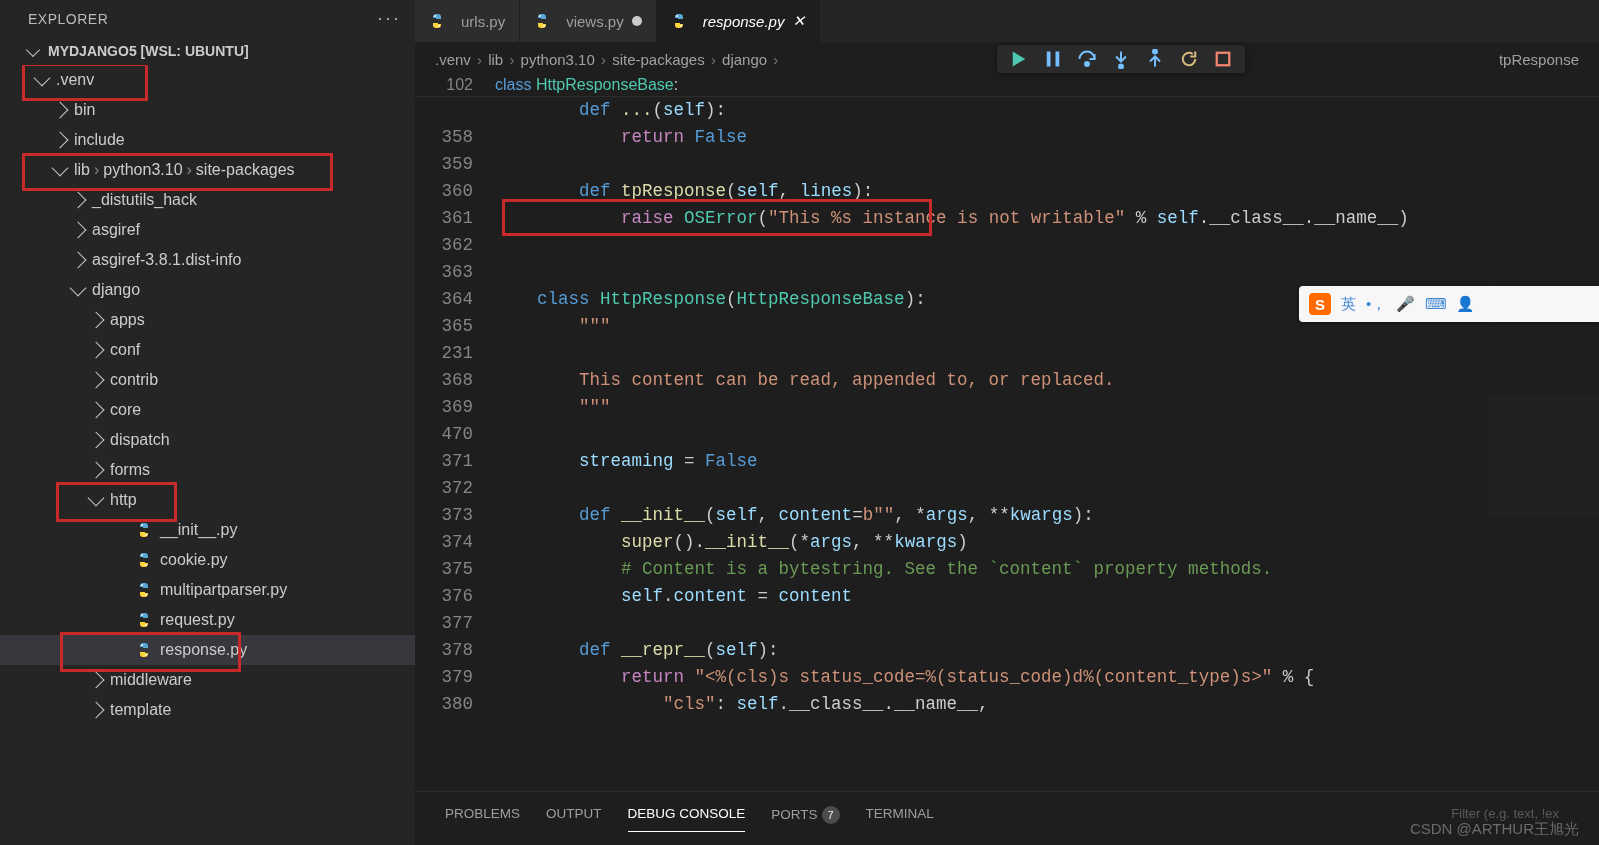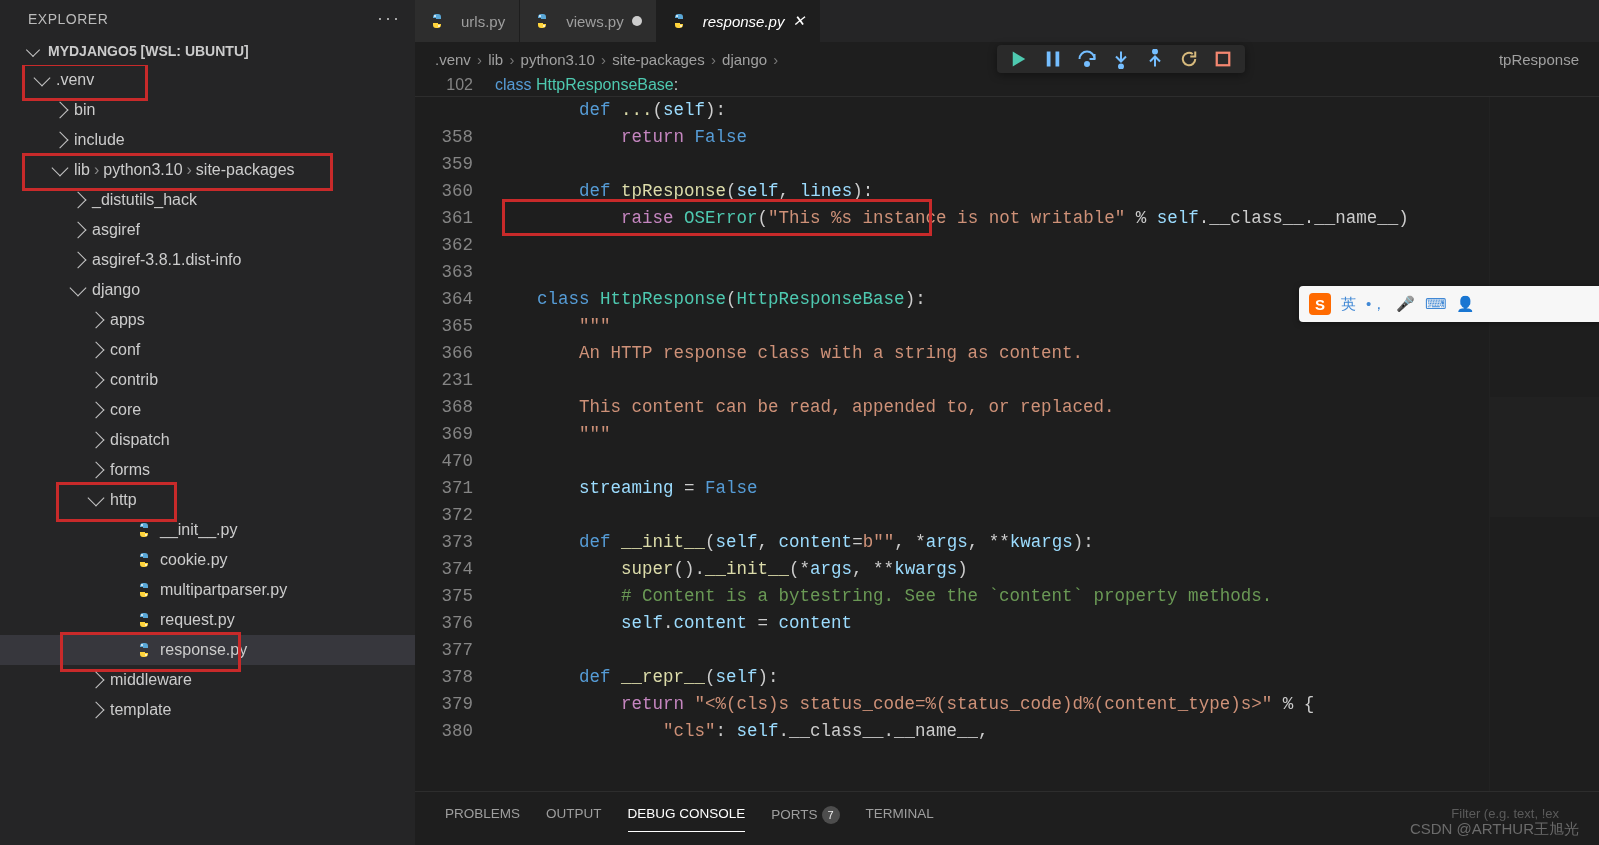--- a/index.html
+++ b/index.html
@@ -467,24 +467,20 @@
         </div>
         <div class="ln-row">
           <div class="gutter">364</div>
           <div class="body">    <span class="kw2">class</span> <span class="cls">HttpResponse</span>(<span class="cls">HttpResponseBase</span>):</div>
         </div>
         <div class="ln-row">
           <div class="gutter">365</div>
           <div class="body">        <span class="str">"""</span></div>
         </div>
         <div class="ln-row">
-          <div class="gutter">366</div>
-          <div class="body"><span class="str">        An HTTP response class with a string as content.</span></div>
-        </div>
-        <div class="ln-row">
           <div class="gutter">231</div>
           <div class="body"></div>
         </div>
         <div class="ln-row">
           <div class="gutter">368</div>
           <div class="body"><span class="str">        This content can be read, appended to, or replaced.</span></div>
         </div>
         <div class="ln-row">
           <div class="gutter">369</div>
           <div class="body"><span class="str">        """</span></div>

